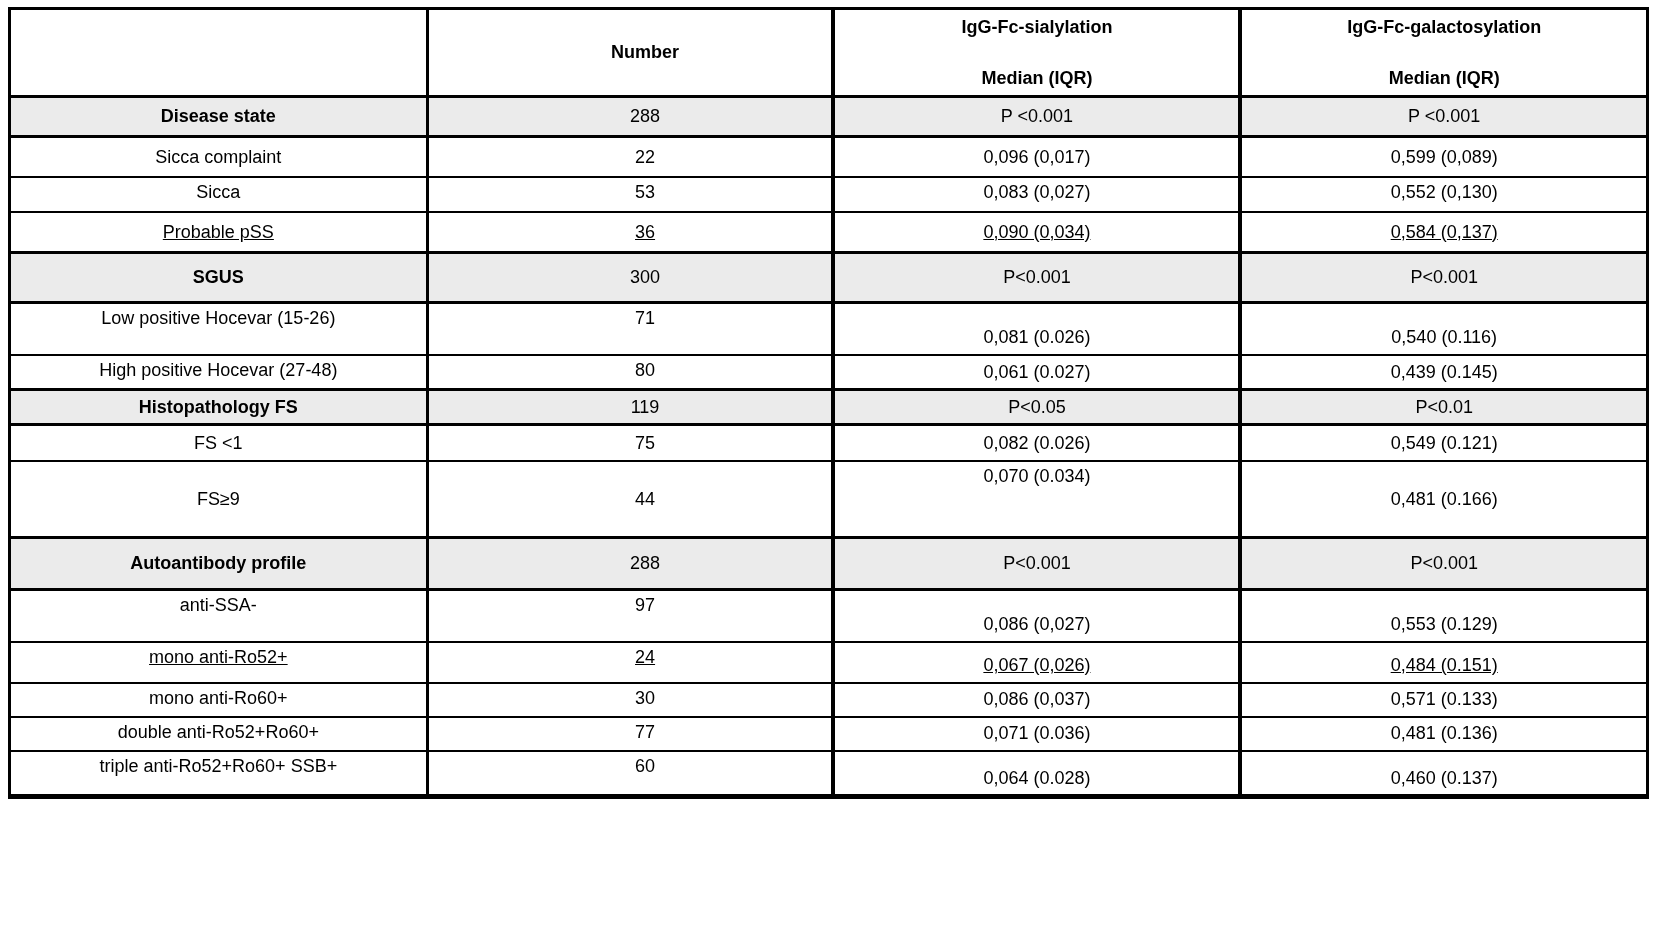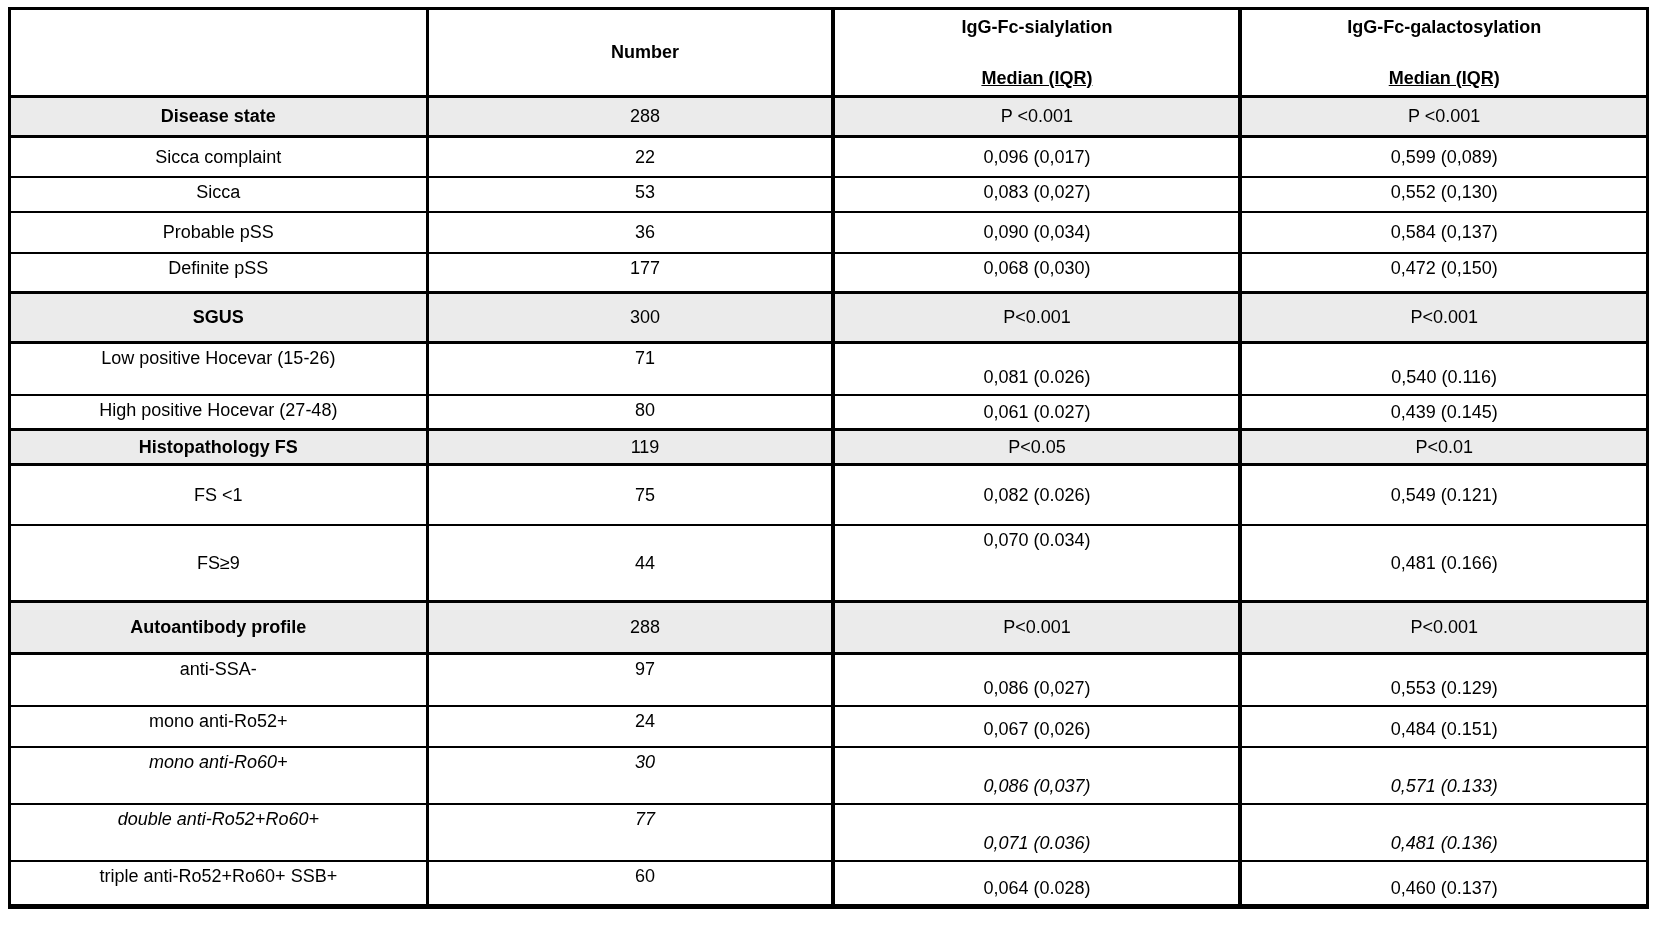--- a/index.html
+++ b/index.html
@@ -36,41 +36,41 @@
   }
   
   td.c1 { border-right: 3px solid #000; }
   td.c2 { border-right: 4px solid #000; padding-left: 36px; }
   td.c3 { border-right: 4px solid #000; }
   
   tr.hdr td {
     border-bottom: 3px solid #000;
     font-weight: bold;
   }
-  .hdr-two-line .line2 { margin-top: 28px; text-decoration: underline; }
+  .hdr-two-line .line2 { margin-top: 28px; }
   
   tr.sec td {
     background: #ebebeb;
     border-top: 3px solid #000;
     border-bottom: 3px solid #000;
   }
   tr.sec td.lbl { font-weight: bold; }
   
   td.vt { vertical-align: top; padding-top: 3px; }
   td.vb { vertical-align: bottom; padding-bottom: 5px; }
   
   tr.hH  { height: 88px; }
-  tr.h38 { height: 41px; }
+  tr.h38 { height: 41px; text-decoration: underline; }
   tr.h40 { height: 40px; }
-  tr.h41 { height: 57px; font-style: italic; }
+  tr.h41 { height: 34px; }
   tr.h42 { height: 52px; }
   tr.h43 { height: 43px; }
   tr.h45 { height: 35px; }
   tr.h46 { height: 46px; }
-  tr.h48 { height: 60px; margin-top: 48px; }
+  tr.h48 { height: 36px; margin-top: 48px; }
   tr.h50 { height: 50px; }
   tr.h77 { height: 77px; }
 </style>
 </head>
 <body>
 
 <div class="page">
   <table class="glyco">
     <colgroup>
       <col style="width:25.5%">
@@ -114,26 +114,20 @@
         <td class="c2 vt">53</td>
         <td class="c3 vt">0,083 (0,027)</td>
         <td class="vt">0,552 (0,130)</td>
       </tr>
       <tr class="h38">
         <td class="c1">Probable pSS</td>
         <td class="c2">36</td>
         <td class="c3">0,090 (0,034)</td>
         <td>0,584 (0,137)</td>
       </tr>
-      <tr class="h40">
-        <td class="c1 vt">Definite pSS</td>
-        <td class="c2 vt">177</td>
-        <td class="c3 vt">0,068 (0,030)</td>
-        <td class="vt">0,472 (0,150)</td>
-      </tr>
 
       <tr class="sec h50">
         <td class="c1 lbl">SGUS</td>
         <td class="c2">300</td>
         <td class="c3">P&lt;0.001</td>
         <td>P&lt;0.001</td>
       </tr>
       <tr class="h42">
         <td class="c1 vt">Low positive Hocevar (15-26)</td>
         <td class="c2 vt">71</td>

